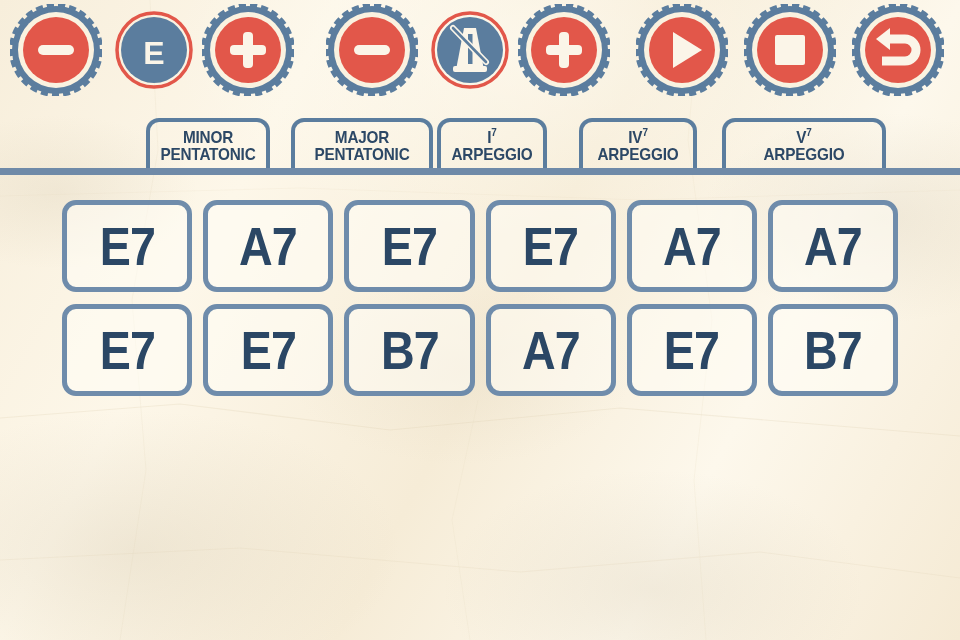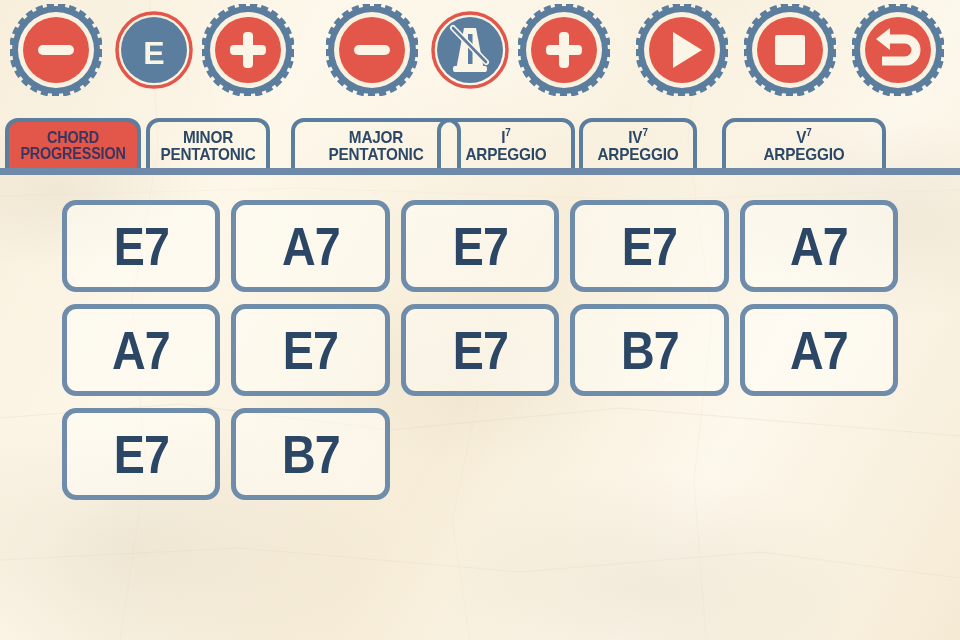--- a/index.html
+++ b/index.html
@@ -104,21 +104,21 @@
     line-height: 0;
   }
   .tab.small .l1, .tab.small .l2 { font-size: 16px; }
 
   
   #chord-grid {
     position: absolute;
     left: 62px; top: 200px;
     width: 836px;
     display: grid;
-    grid-template-columns: repeat(5, 1fr);
+    grid-template-columns: repeat(6, 1fr);
     grid-template-rows: repeat(3, 92px);
     column-gap: 11px;
     row-gap: 12px;
   }
   .chord-cell {
     border: 5px solid #6f8cab;
     border-radius: 14px;
     background: rgba(255,253,246,0.55);
     display: flex;
     align-items: center;
@@ -243,33 +243,29 @@
       <g fill="none" stroke="#fbf5e8" stroke-width="9" stroke-linecap="butt">
         <path d="M33 35 L53 35 A11 11 0 0 1 53 57 L30 57"></path>
       </g>
       <path d="M38 24 L38 46 L24 35 Z" fill="#fbf5e8"></path>
     </svg>
   </div>
 
 </div>
 
 <div id="tabbar">
-    <div class="tab active small" style="left: 5px; width: 136px;">
-      <span class="l1">CHORD</span>
-      <span class="l2">PROGRESSION</span>
-    </div>
     <div class="tab" style="left: 146px; width: 124px;">
       <span class="l1">MINOR</span>
       <span class="l2">PENTATONIC</span>
     </div>
-    <div class="tab" style="left: 291px; width: 170px;">
+    <div class="tab" style="left: 291px; width: 142px;">
       <span class="l1">MAJOR</span>
       <span class="l2">PENTATONIC</span>
     </div>
-    <div class="tab" style="left: 437px; width: 138px;">
+    <div class="tab" style="left: 437px; width: 110px;">
       <span class="l1">I<span class="sup">7</span></span>
       <span class="l2">ARPEGGIO</span>
     </div>
     <div class="tab" style="left: 579px; width: 118px;">
       <span class="l1">IV<span class="sup">7</span></span>
       <span class="l2">ARPEGGIO</span>
     </div>
     <div class="tab" style="left: 722px; width: 164px;">
       <span class="l1">V<span class="sup">7</span></span>
       <span class="l2">ARPEGGIO</span>

